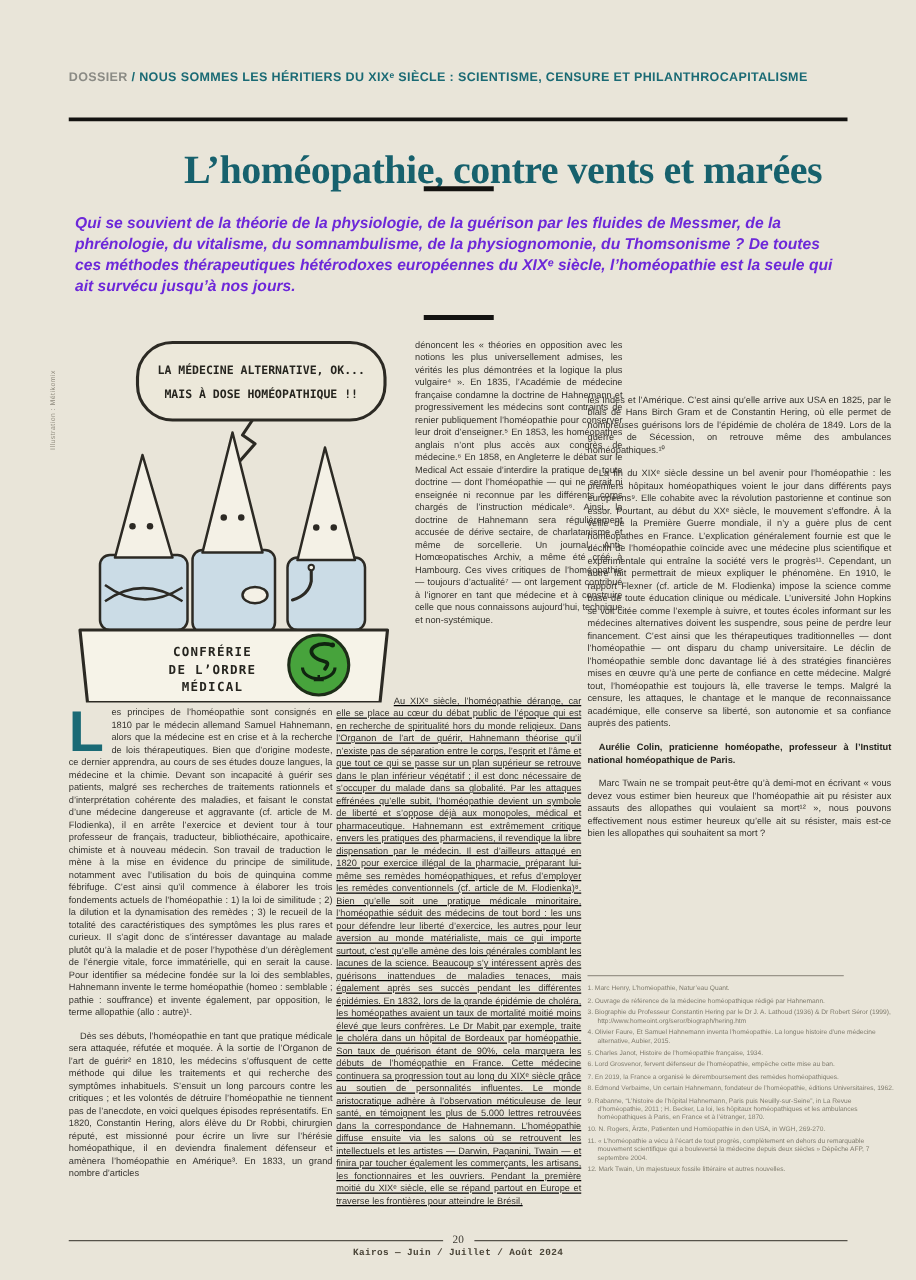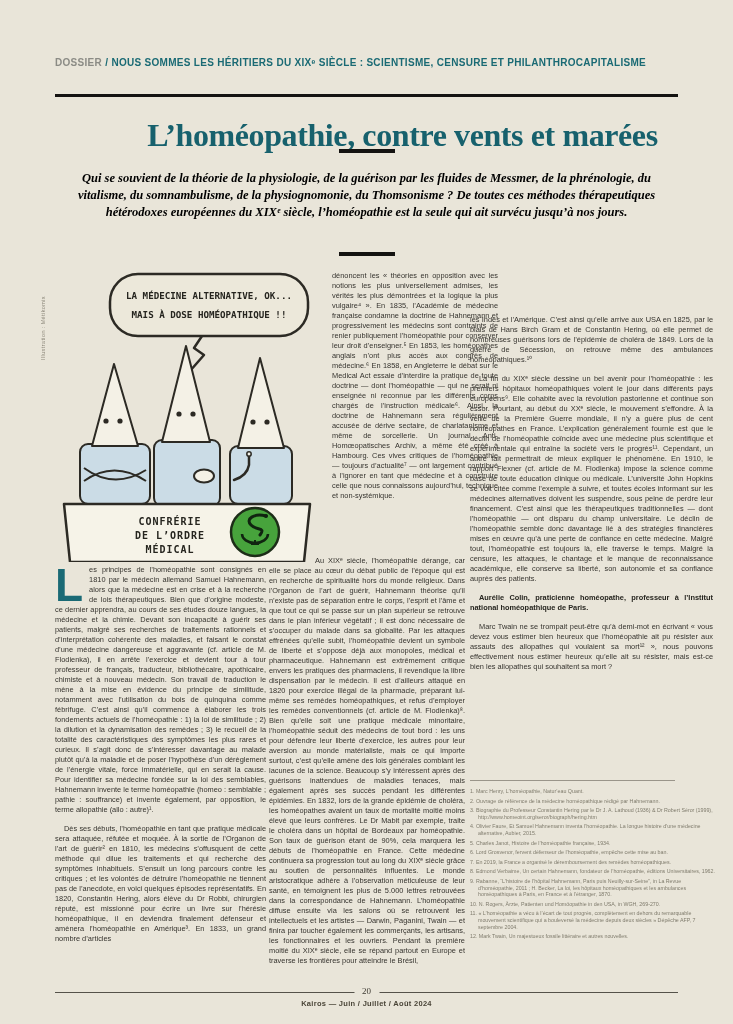--- a/index.html
+++ b/index.html
@@ -28,35 +28,35 @@
     font-size:32px;letter-spacing:-.4px;color:#17616d;
   }
   .title-underline,.intro-underline{
     position:absolute;left:50%;transform:translateX(-50%);
     width:56px;height:4px;background:#141311;
   }
   .title-underline{top:149px;}
   .intro-underline{top:252px;}
   .intro{
     position:absolute;left:60px;top:170px;width:613px;
-    font-family:Liberation Serif, serif;font-style:italic;font-weight:bold;
-    font-size:12.5px;line-height:17px;color:#000000;text-align:center;
+    font-family:Liberation Sans, sans-serif;font-style:italic;font-weight:bold;
+    font-size:12.5px;line-height:17px;color:#6d28d9;text-align:left;
   }
   
   .illo{position:absolute;left:52px;top:268px;width:270px;height:294px;}
   .illo-credit{
     position:absolute;left:40px;top:296px;
     font-size:5.5px;color:#8e897c;letter-spacing:.4px;
     writing-mode:vertical-rl;transform:rotate(180deg);
   }
   
   .col{position:absolute;}
   #col1{left:55px;top:565px;width:211px;}
   #col2a{left:332px;top:271px;width:166px;}
-  #col2b{left:269px;top:556px;width:196px;}
+  #col2b{left:269px;top:556px;width:196px;text-decoration:underline;}
   #col3{left:470px;top:271px;width:243px;margin-top:44px;}
   .body-p{
     margin:0 0 9px 0;
     font-size:7.4px;line-height:10px;color:#35332e;
     text-align:justify;
   }
   .indent{text-indent:9px;}
   .big-indent{text-indent:46px;}
   .dropcap{
     float:left;
@@ -74,21 +74,21 @@
   }
   
   .footer-hairline{position:absolute;left:55px;top:992px;width:623px;height:1px;background:#55524a;}
   .page-number{
     position:absolute;left:50%;top:986px;transform:translateX(-50%);
     background:#e9e5d9;padding:0 8px;
     font-family:"Liberation Serif",serif;font-size:9px;color:#3e3b33;
   }
   .footer-credit{
     position:absolute;left:0;top:999px;width:733px;text-align:center;
-    font-family:Liberation Sans, sans-serif;font-weight:bold;
+    font-family:Liberation Mono, monospace;font-weight:bold;
     font-size:7.5px;color:#4a4538;letter-spacing:.3px;
   }
   
   .toon-text{
     font-family:"DejaVu Sans Mono",monospace;font-weight:bold;
     fill:#26251f;
   }
 </style>
 </head>
 <body>

